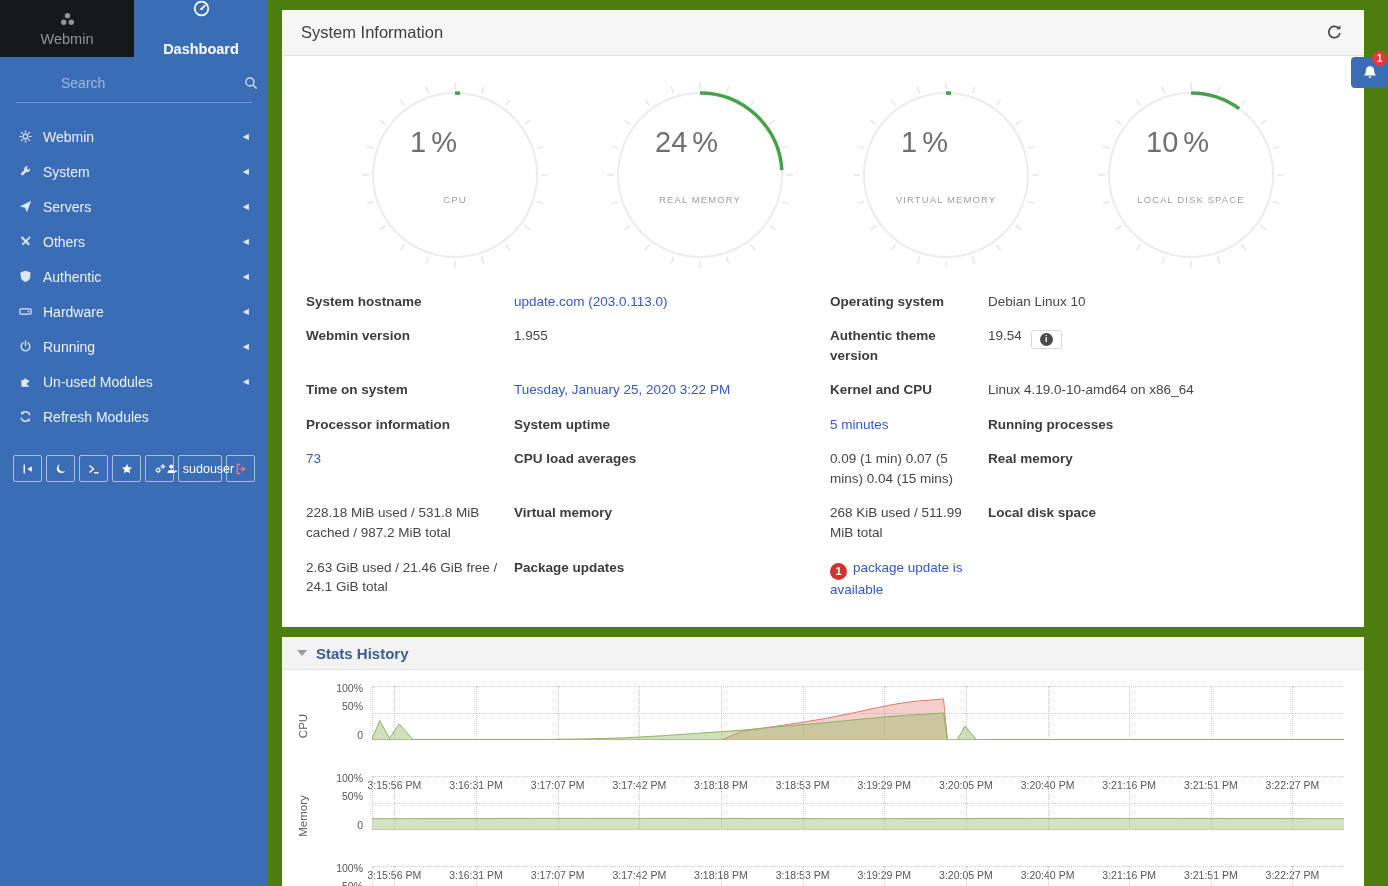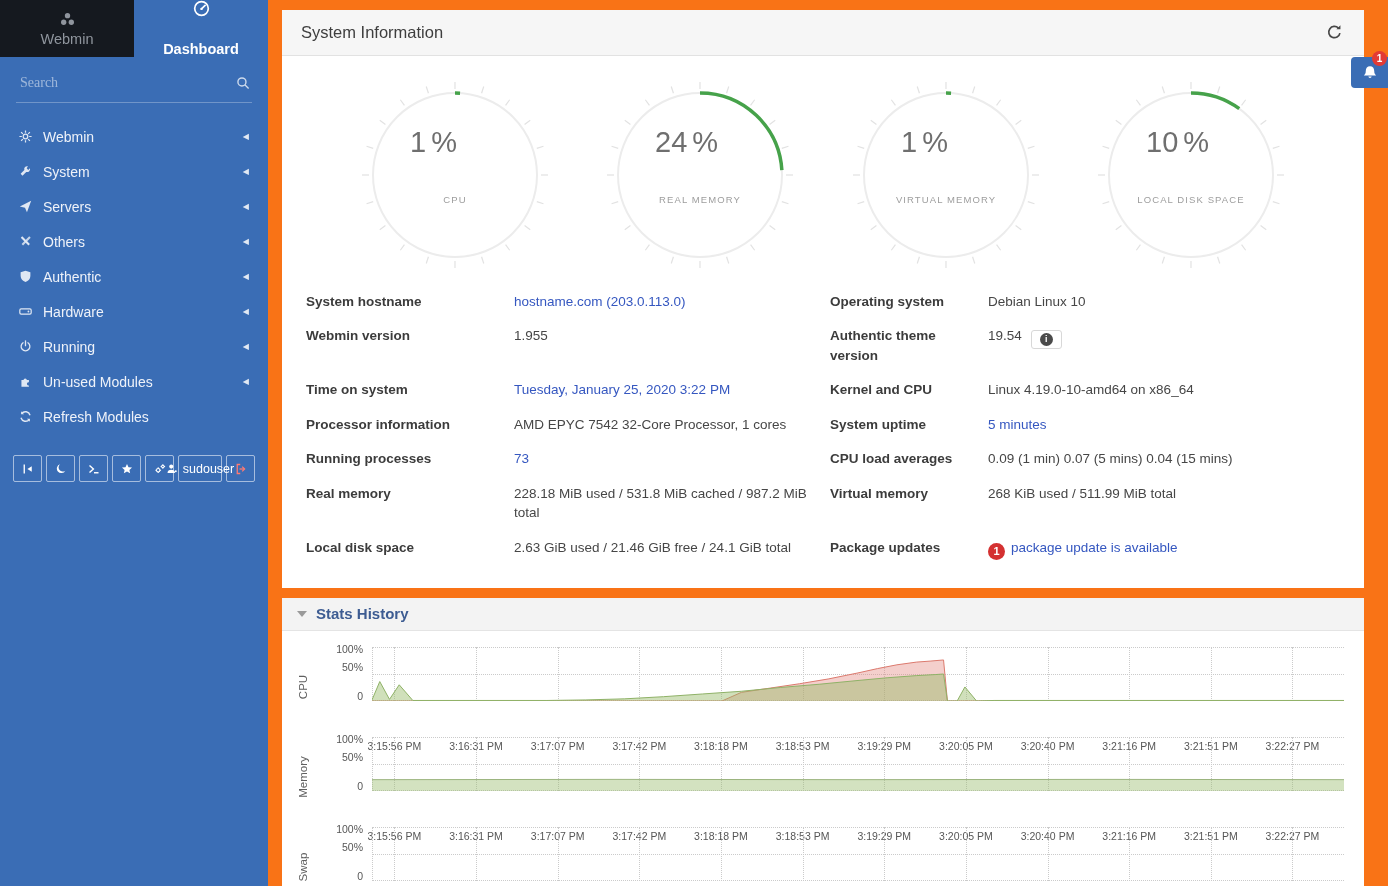--- a/index.html
+++ b/index.html
@@ -8,37 +8,37 @@
   .app{display:flex;width:1388px;height:886px;}
 
   
   .sidebar{width:268px;min-width:268px;background:#3a6db5;color:#fff;display:flex;flex-direction:column;}
   .tabs{display:flex;height:57px;}
   .tab{flex:1;display:flex;flex-direction:column;align-items:center;justify-content:center;gap:3px;font-size:14.5px;cursor:pointer;}
   .tab .ic{width:17px;height:17px;}
   .tab-webmin{background:#15191f;color:#8f959d;}
   .tab-dashboard{background:#3a6db5;color:#fff;font-weight:bold;justify-content:space-between;}
   .search-row{display:flex;align-items:center;margin:8px 16px 0;padding:9px 2px 10px;border-bottom:1px solid rgba(255,255,255,.28);}
-  .search-row input{flex:1;background:transparent;border:none;outline:none;color:#fff;font-size:14px;font-family:Liberation Serif, serif;}
+  .search-row input{flex:1;background:transparent;border:none;outline:none;color:#fff;font-size:14px;font-family:Liberation Sans, sans-serif;margin-left:41px;}
   .search-row input::placeholder{color:rgba(255,255,255,.5);}
   .search-row .ic{width:14px;height:14px;color:rgba(255,255,255,.75);}
   .nav{padding:16px 0 0;}
   .nav-item{display:flex;align-items:center;height:35px;padding:0 19px;font-size:14px;color:#eef2f9;cursor:pointer;}
   .nav-icon{width:24px;display:flex;color:#dfe7f3;}
   .nav-icon .ic{width:13px;height:13px;}
   .nav-label{flex:1;}
   .nav-caret{font-size:8px;color:rgba(255,255,255,.85);}
   .side-footer{display:flex;gap:4px;align-items:center;padding:0 13px;margin-top:21px;}
   .sf-btn{border:1px solid rgba(255,255,255,.55);border-radius:2px;height:27px;min-width:29px;
     display:flex;align-items:center;justify-content:center;gap:5px;color:#fff;font-size:12.5px;padding:0 6px;cursor:pointer;}
   .sf-btn .ic{width:12px;height:12px;}
   .sf-btn.logout{color:#ff7a72;}
 
   
-  .main{flex:1;display:flex;flex-direction:column;background:#f97316;padding:10px 24px 0 14px;overflow:hidden;min-width:0;}
+  .main{flex:1;display:flex;flex-direction:column;background:#4d7c0f;padding:10px 24px 0 14px;overflow:hidden;min-width:0;}
   .panel{background:#fff;}
   .panel-header{height:46px;background:#f6f6f6;border-bottom:1px solid #e2e2e2;display:flex;align-items:center;padding:0 19px;}
   .panel-title{flex:1;font-size:16.5px;color:#3e3e3e;}
   .refresh-btn{background:none;border:none;cursor:pointer;padding:2px;display:flex;}
   .refresh-btn .ic{width:17px;height:17px;color:#474747;}
 
   .gauges{display:flex;justify-content:space-around;padding:24px 50px 4px;}
   .gauge{width:212px;display:flex;justify-content:center;}
 
   .info-grid{display:grid;grid-template-columns:208px 316px 158px 1fr;padding:10px 24px 20px;font-size:13.5px;color:#464646;}
@@ -387,35 +387,34 @@
               <line x1="176.7908604013832" y1="68.4245384837545" x2="183.44825601544926" y2="66.26141952312986" stroke="#e2e2e2" stroke-width="1.2"></line>
               <circle cx="95" cy="95" r="82" fill="#fff" stroke="#ececec" stroke-width="2"></circle>
               <circle cx="95" cy="95" r="82" fill="none" stroke="#46a24a" stroke-width="3.5" stroke-dasharray="51.52211951887261 515.221195188726" transform="rotate(-90 95 95)"></circle>
               <text x="50" y="72" font-size="29" fill="#6f6f6f"><tspan>10</tspan><tspan dx="5">%</tspan></text>
               <text x="95" y="123" text-anchor="middle" font-size="9.5" fill="#9d9d9d" letter-spacing="1.1">LOCAL DISK SPACE</text>
             </svg>
           </div>
         </div>
       <div class="info-grid" id="info-grid">
           <div class="cell lab">System hostname</div>
-          <div class="cell val"><span class="val-link">hostname.com (203.0.113.0)</span></div>
+          <div class="cell val"><span class="val-link">update.com (203.0.113.0)</span></div>
           <div class="cell lab">Operating system</div>
           <div class="cell val"><span>Debian Linux 10</span></div>
           <div class="cell lab">Webmin version</div>
           <div class="cell val"><span>1.955</span></div>
           <div class="cell lab">Authentic theme version</div>
           <div class="cell val"><span>19.54</span><button class="info-btn">
               <span class="i-circle">i</span>
             </button></div>
           <div class="cell lab">Time on system</div>
           <div class="cell val"><span class="val-link">Tuesday, January 25, 2020 3:22 PM</span></div>
           <div class="cell lab">Kernel and CPU</div>
           <div class="cell val"><span>Linux 4.19.0-10-amd64 on x86_64</span></div>
           <div class="cell lab">Processor information</div>
-          <div class="cell val"><span>AMD EPYC 7542 32-Core Processor, 1 cores</span></div>
           <div class="cell lab">System uptime</div>
           <div class="cell val"><span class="val-link">5 minutes</span></div>
           <div class="cell lab">Running processes</div>
           <div class="cell val"><span class="val-link">73</span></div>
           <div class="cell lab">CPU load averages</div>
           <div class="cell val"><span>0.09 (1 min) 0.07 (5 mins) 0.04 (15 mins)</span></div>
           <div class="cell lab">Real memory</div>
           <div class="cell val"><span>228.18 MiB used / 531.8 MiB cached / 987.2 MiB total</span></div>
           <div class="cell lab">Virtual memory</div>
           <div class="cell val"><span>268 KiB used / 511.99 MiB total</span></div>

